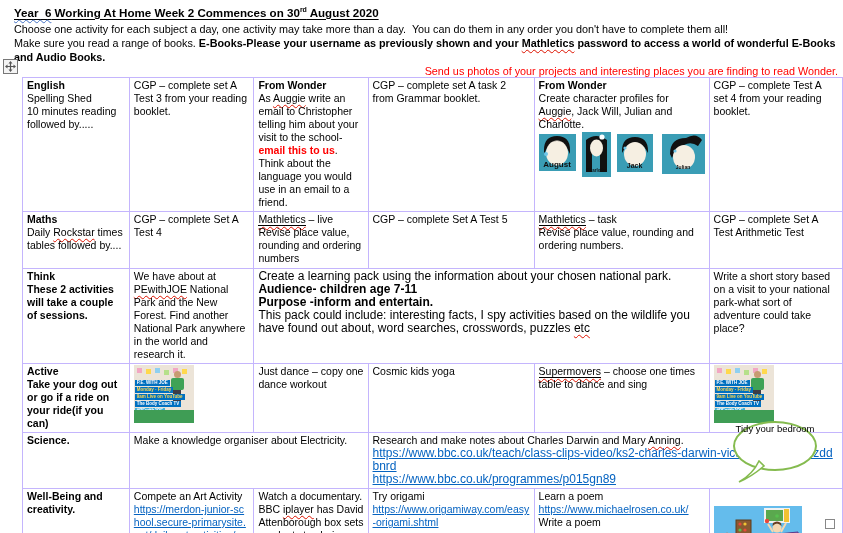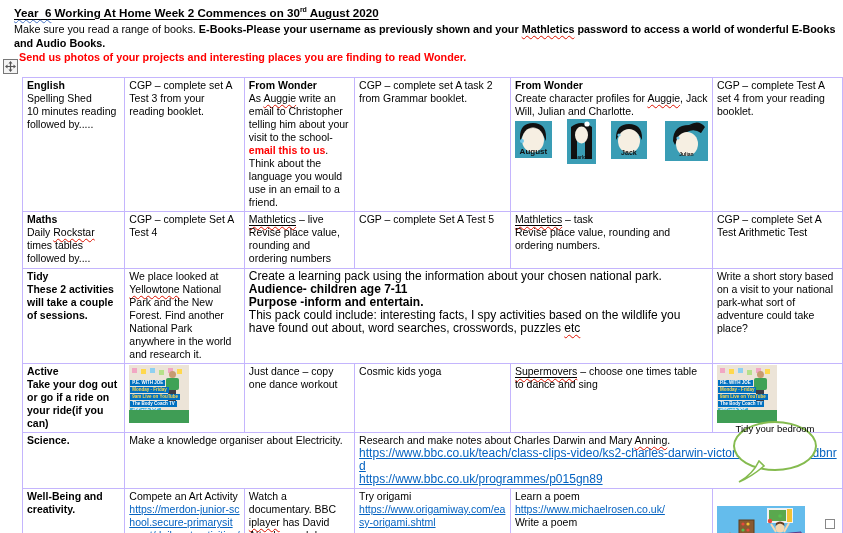--- a/index.html
+++ b/index.html
@@ -6,42 +6,42 @@
   #page{position:relative;width:843px;height:533px;background:#fff;overflow:hidden;
         font-family:"Liberation Sans",sans-serif;color:#000;}
 
   
   .hdr{position:absolute;left:14px;top:3px;width:824px;font-size:10.8px;line-height:14px;}
   .title{font-size:11.6px;font-weight:bold;margin-bottom:2px;}
   .t-underline{text-decoration:underline;text-underline-offset:2px;}
   .ws-pre{white-space:pre;}
   sup{font-size:7px;}
   .hline{white-space:pre-wrap;}
-  .red-b{color:#ff0000;font-weight:bold;padding-left:5px;}
+  .red-b{color:#ff0000;font-weight:normal;padding-left:5px;text-align:right;}
   .b{font-weight:bold;}
 
   
   .sp-red{text-decoration:underline;text-decoration-style:wavy;text-decoration-color:#dd1100;text-decoration-thickness:1px;text-underline-offset:2px;}
   .sp-blue{text-decoration:underline;text-decoration-style:wavy;text-decoration-color:#4472c4;text-decoration-thickness:1px;text-underline-offset:2px;}
   .u-sp{border-bottom:1px solid #000;text-decoration:underline;text-decoration-style:wavy;text-decoration-color:#dd1100;text-decoration-thickness:1px;text-underline-offset:2.5px;}
 
   
   .doc-table{position:absolute;left:22px;top:77px;border-collapse:collapse;table-layout:fixed;
              font-size:10.5px;line-height:13px;}
   .doc-table td{border:1px solid #c4b5fd;vertical-align:top;padding:1px 4px 2px 4px;overflow:hidden;}
   .small{font-size:12px;}
   .link{color:#0563c1;text-decoration:underline;word-break:break-all;cursor:pointer;}
 
   
   .handle-move{position:absolute;left:3px;top:59px;width:13px;height:13px;border:1px solid #777;
                background:#f4f4f4;display:flex;align-items:center;justify-content:center;z-index:8;}
   .handle-resize{position:absolute;left:825px;top:519px;width:8px;height:8px;border:1px solid #888;background:#fff;z-index:8;}
 
   
-  .chars{display:flex;align-items:flex-start;gap:15px;margin-top:3px;}
+  .chars{display:flex;align-items:flex-start;gap:6px;margin-top:3px;}
   .tile{position:relative;background:#3a9db5;overflow:hidden;flex:none;}
   .t-aug{width:37px;height:37px;}
   .t-cha{width:29px;height:45px;margin-top:-2px;}
   .t-jac{width:36px;height:38px;}
   .t-jul{width:43px;height:40px;margin-left:3px;}
   .tile svg{position:absolute;left:0;top:0;}
   .tlabel{position:absolute;bottom:0;left:0;right:0;text-align:center;color:#101010;font-weight:bold;}
   .l-aug{font-size:8px;}.l-cha{font-size:4.5px;}.l-jac{font-size:7px;}.l-jul{font-size:5px;}
 
   
@@ -67,20 +67,21 @@
 </style>
 </head>
 <body>
 
 <div id="page">
 
   <div class="hdr">
     <div class="title">
       <span class="t-underline"><span class="sp-blue ws-pre">Year  6</span><span> Working At Home Week 2 Commences on 30</span><sup>rd</sup><span> August 2020</span></span>
     </div>
+    <div class="hline">Choose one activity for each subject a day, one activity may take more than a day.  You can do them in any order you don't have to complete them all!</div>
     <div class="hline"><span>Make sure you read a range of books. </span><b><span>E-Books-Please your username as previously shown and your </span><span class="sp-red">Mathletics</span><span> password to access a world of wonderful E-Books and Audio Books.</span></b></div>
     <div class="hline red-b">Send us photos of your projects and interesting places you are finding to read Wonder.</div>
   </div>
 
   <div class="handle-move">
     <svg width="11" height="11" viewBox="0 0 11 11">
       <path d="M5.5 0 L7.5 2.5 L3.5 2.5 Z M5.5 11 L3.5 8.5 L7.5 8.5 Z M0 5.5 L2.5 3.5 L2.5 7.5 Z M11 5.5 L8.5 7.5 L8.5 3.5 Z" fill="#555"></path>
       <path d="M5.5 2 L5.5 9 M2 5.5 L9 5.5" stroke="#555" stroke-width="1.2"></path>
     </svg>
   </div>
@@ -165,25 +166,25 @@
       <td><span>CGP – complete Set A Test 5</span></td>
       <td>
         <div><span class="u-sp">Mathletics</span><span> – task</span></div>
         <div>Revise place value, rounding and ordering numbers.</div>
       </td>
       <td><span>CGP – complete Set A Test Arithmetic Test</span></td>
     </tr>
 
     <tr style="height:79px">
       <td>
-        <div class="b">Tidy</div>
+        <div class="b">Think</div>
         <div class="b">These 2 activities will take a couple of sessions.</div>
       </td>
       <td>
-        <span>We place looked at </span><span class="sp-red">Yellowtone</span><span> National Park and the New Forest. Find another National Park anywhere in the world and research it.</span>
+        <span>We have about at </span><span class="sp-red">PEwithJOE</span><span> National Park and the New Forest. Find another National Park anywhere in the world and research it.</span>
       </td>
       <td colspan="3" class="small">
         <div>Create a learning pack using the information about your chosen national park.</div>
         <div class="b">Audience- children age 7-11</div>
         <div class="b">Purpose -inform and entertain.</div>
         <div><span>This pack could include: interesting facts, I spy activities based on the wildlife you have found out about, word searches, crosswords, puzzles </span><span class="sp-red">etc</span></div>
       </td>
       <td><span>Write a short story based on a visit to your national park-what sort of adventure could take place?</span></td>
     </tr>
 

